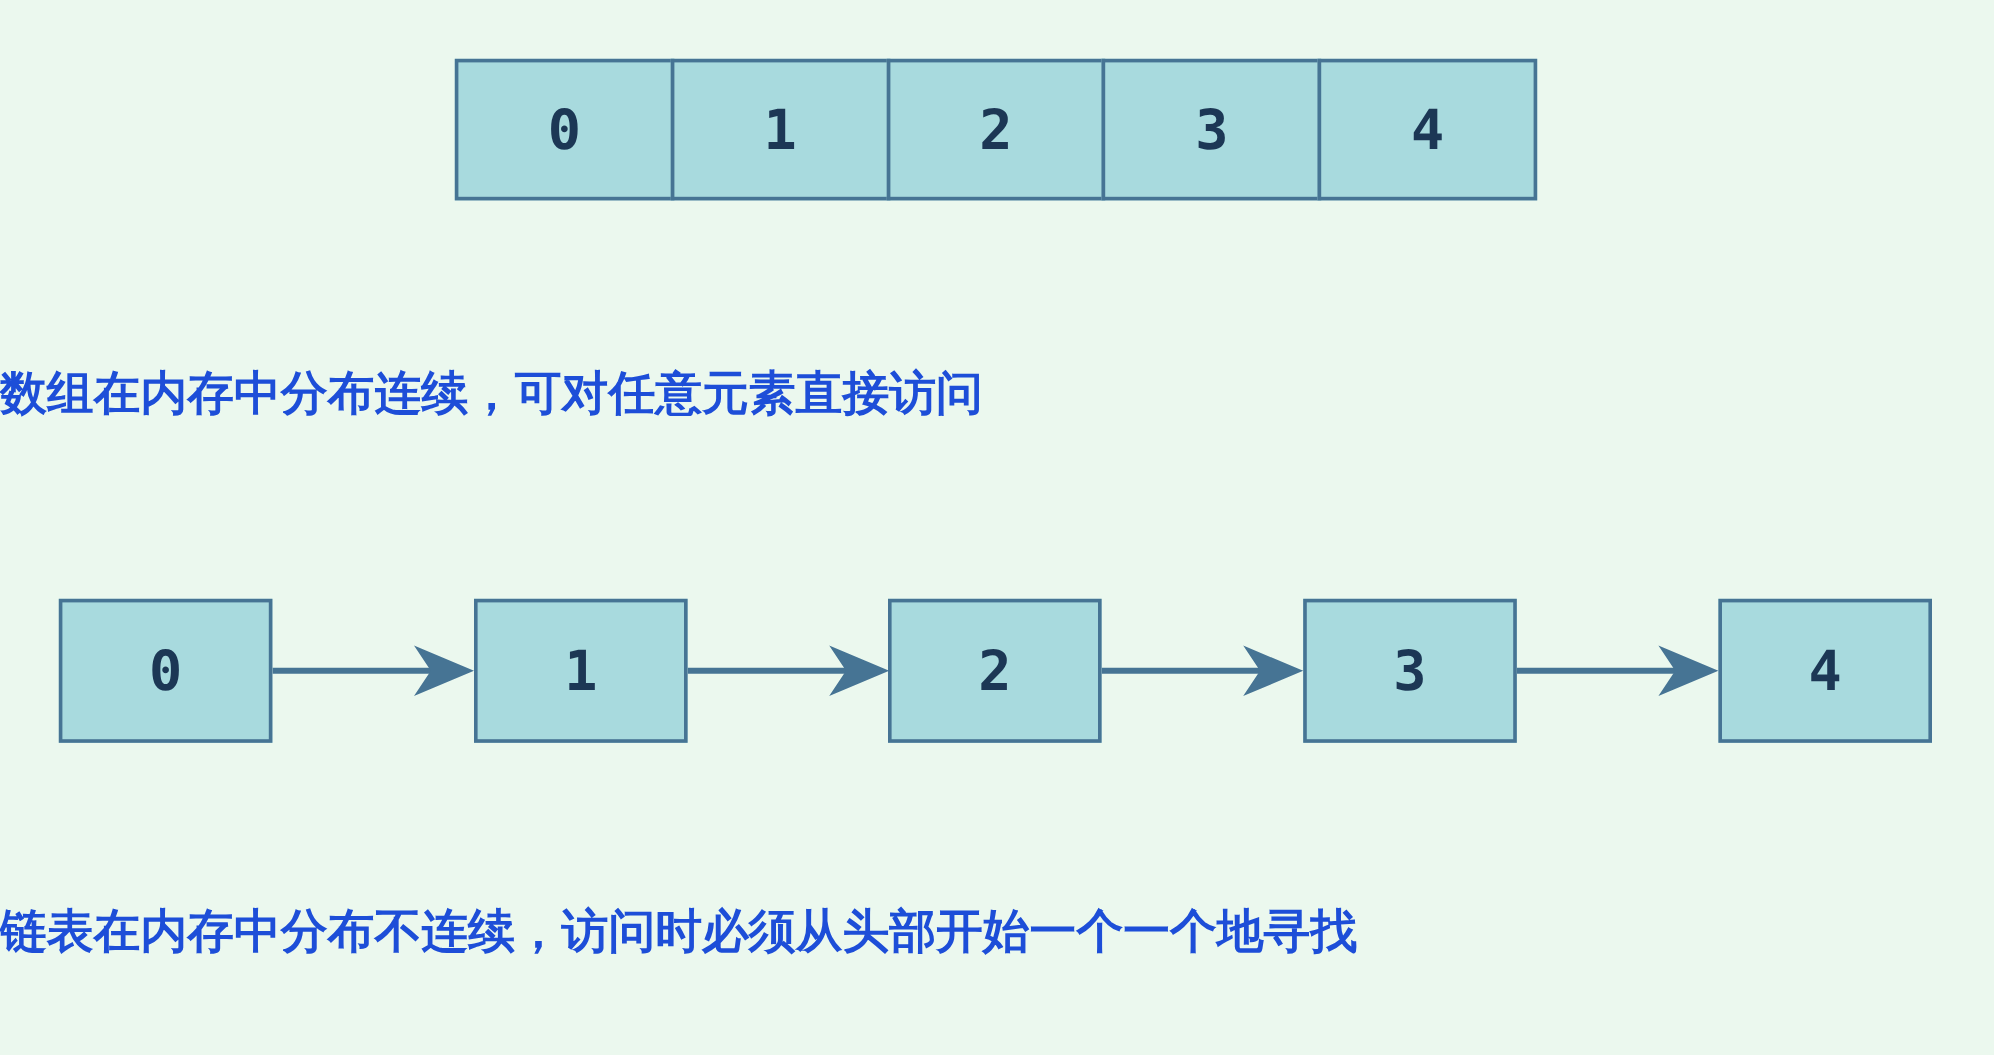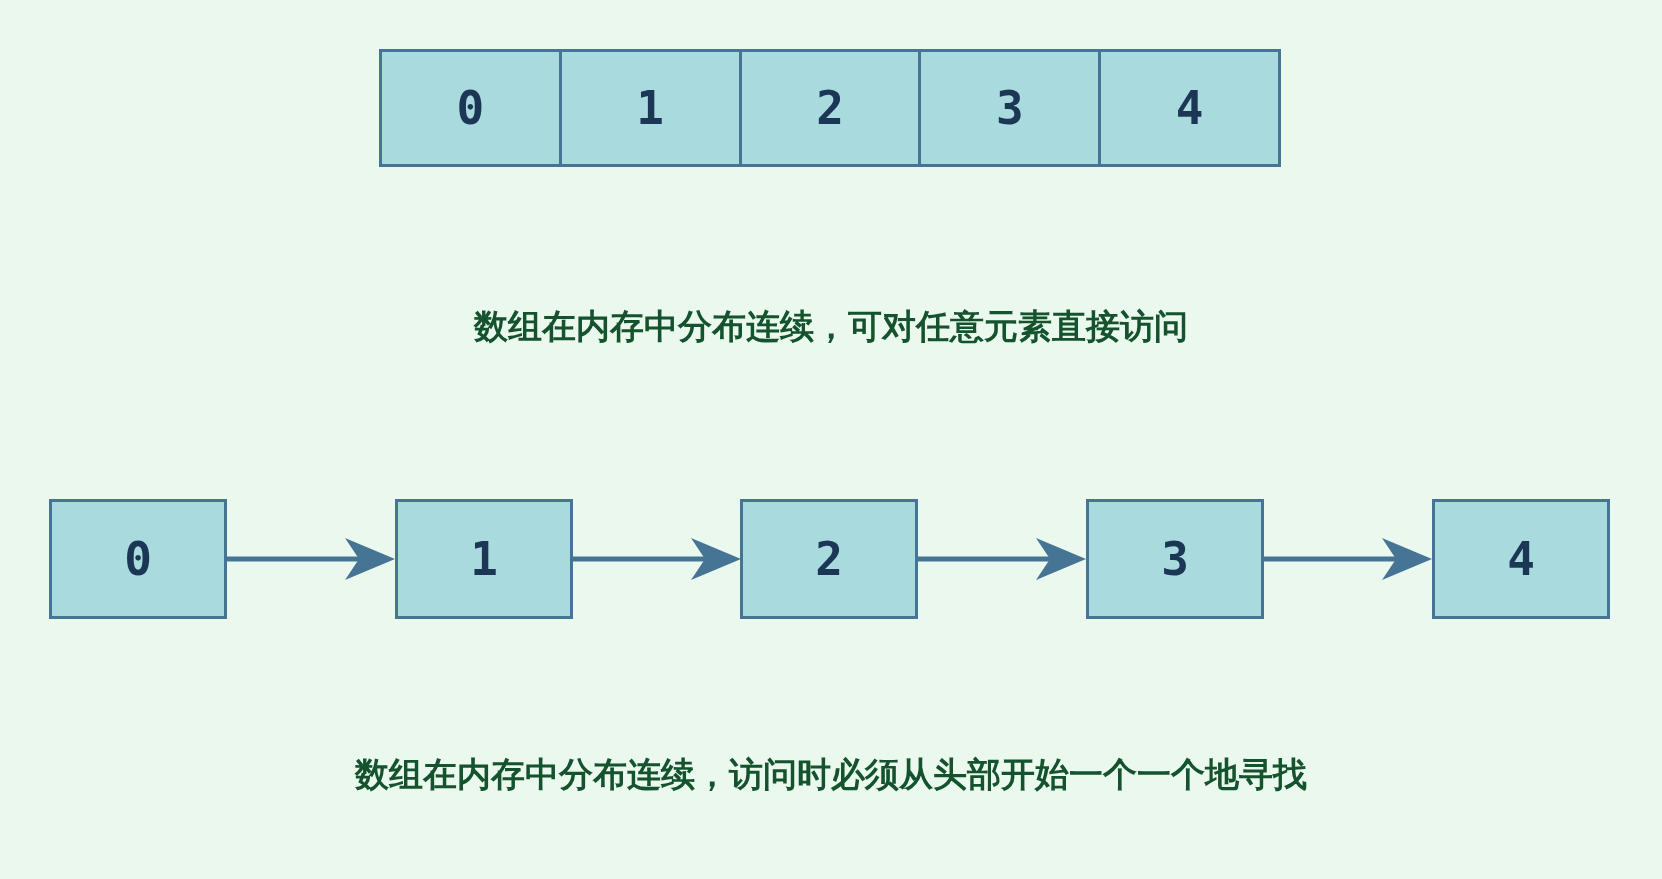--- a/index.html
+++ b/index.html
@@ -41,24 +41,23 @@
     font-weight: bold;
     color: #1C3755;
     line-height: 1;
   }
 
   
   .caption {
     position: absolute;
     left: 0;
     width: 1662px;
-    text-align: center;
-    font-size: 34px;
+    font-size: 39px;
     font-weight: bold;
-    color: #14532d;
+    color: #1d4ed8;
     letter-spacing: 0px;
     line-height: 1.1;
   }
   .caption-array { top: 308px; }
   .caption-list  { top: 756px; }
 
   
   .ll-node {
     position: absolute;
     top: 499px;
@@ -139,15 +138,15 @@
   </svg>
   <svg class="ll-arrow a2" viewBox="0 0 168 48">
     <line x1="0" y1="24" x2="134" y2="24" stroke="#467494" stroke-width="5"></line>
     <path d="M168 24 L118 3 L132 24 L118 45 Z" fill="#467494"></path>
   </svg>
   <svg class="ll-arrow a3" viewBox="0 0 168 48">
     <line x1="0" y1="24" x2="134" y2="24" stroke="#467494" stroke-width="5"></line>
     <path d="M168 24 L118 3 L132 24 L118 45 Z" fill="#467494"></path>
   </svg>
 
-  <div class="caption caption-list">数组在内存中分布连续，访问时必须从头部开始一个一个地寻找</div>
+  <div class="caption caption-list">链表在内存中分布不连续，访问时必须从头部开始一个一个地寻找</div>
 
 </div>
 
 </body></html>

